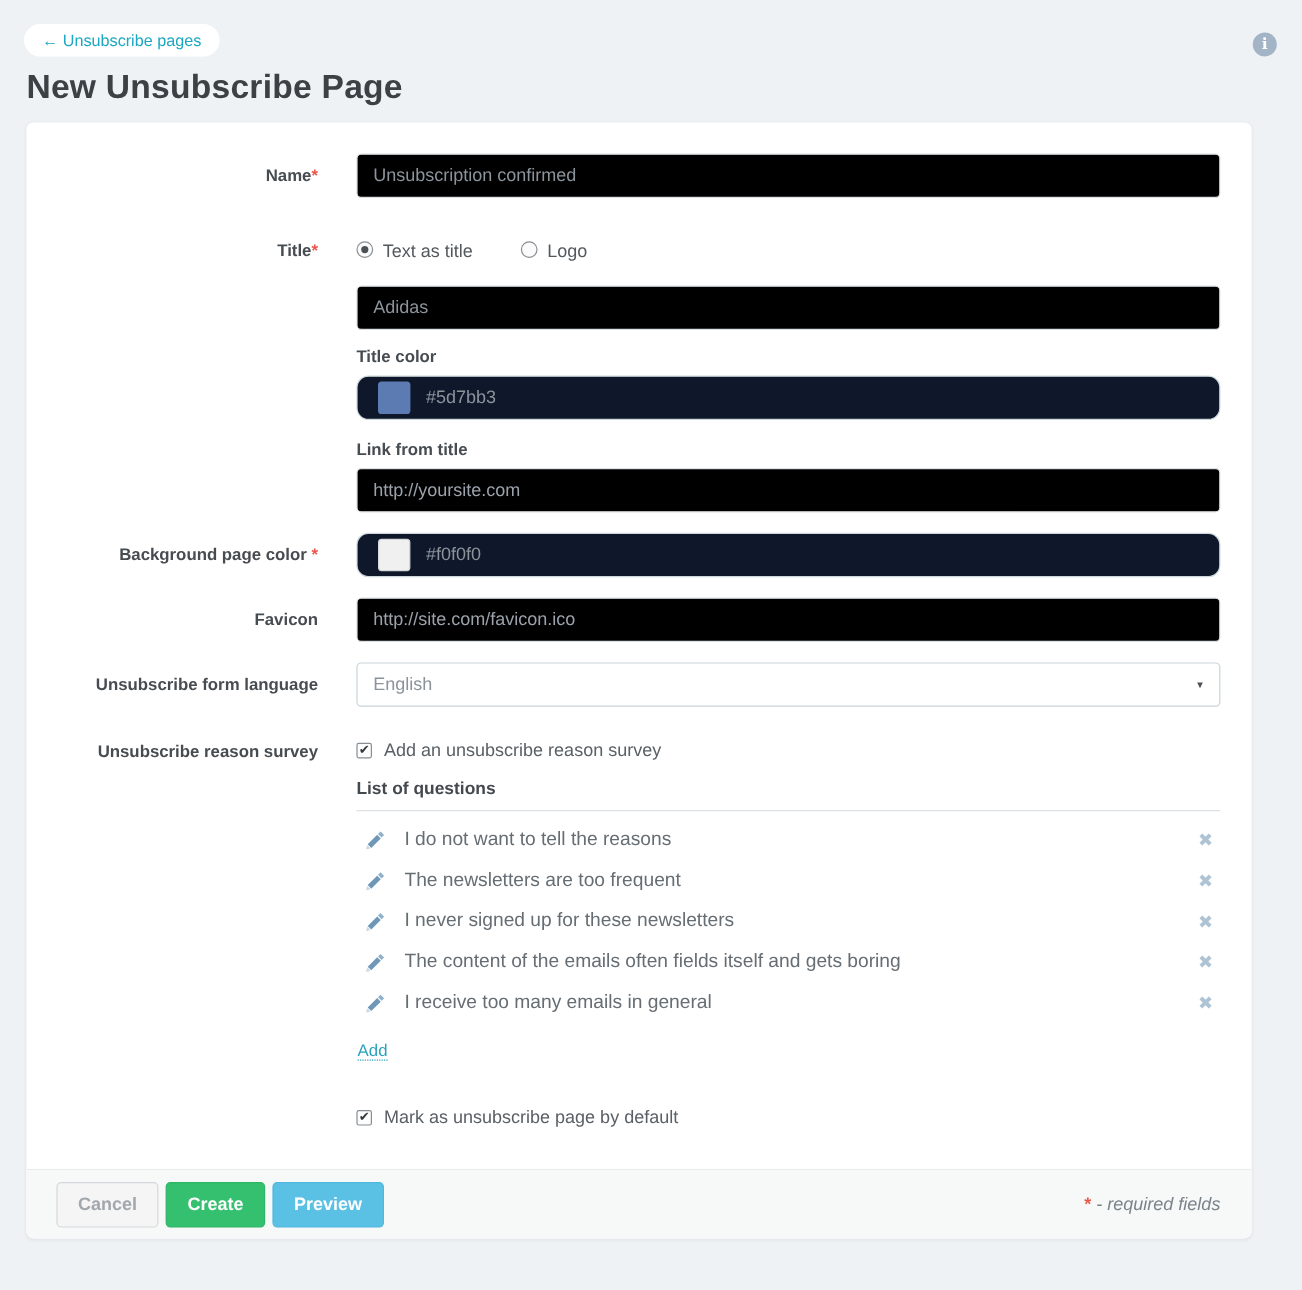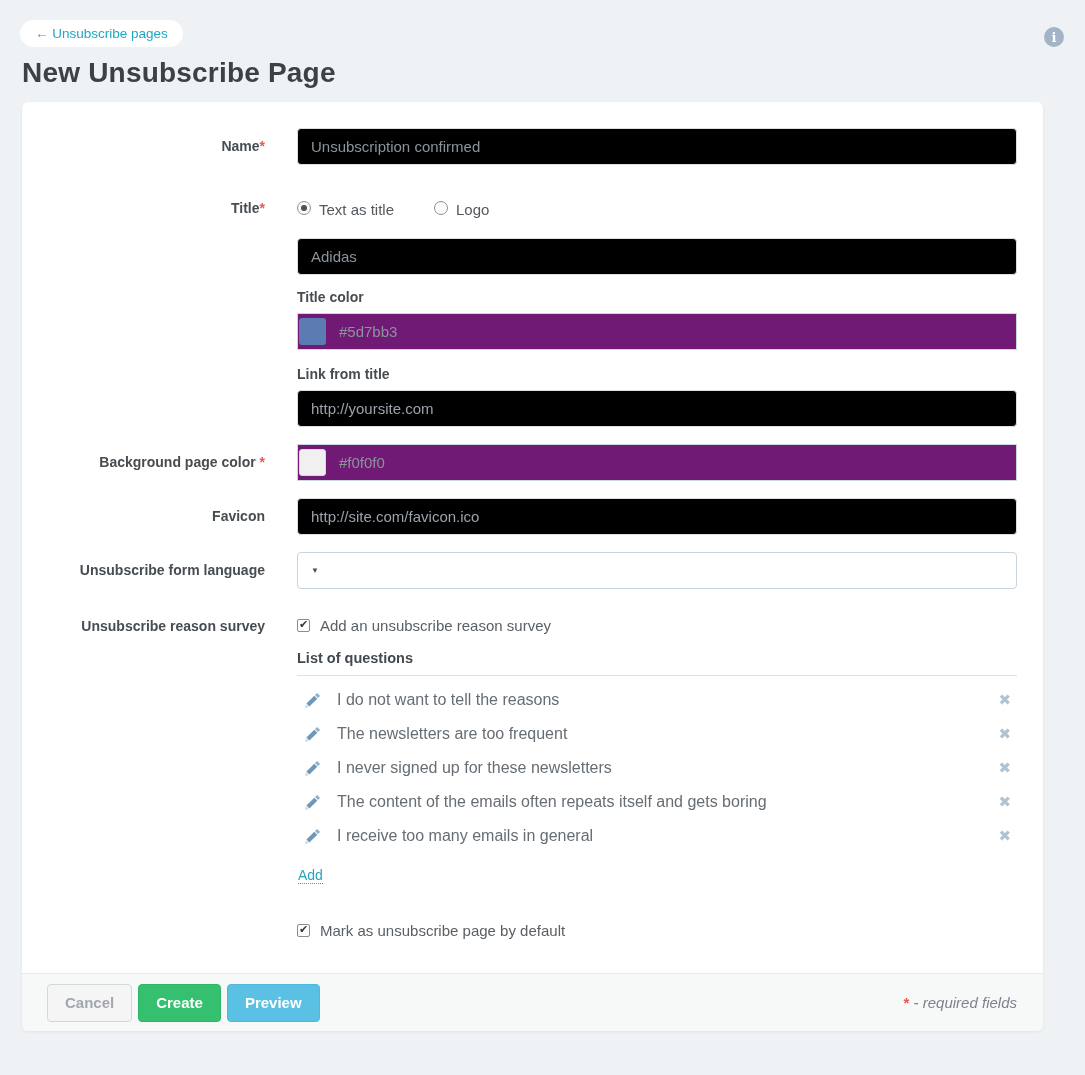--- a/index.html
+++ b/index.html
@@ -106,23 +106,23 @@
     border-radius: 50%;
     background: #4c5156;
   }
   .radio-text { font-size: 15px; color: #53585d; }
   
   .color-input {
     display: flex;
     align-items: center;
     height: 37px;
     border: 1px solid #cdd8dc;
-    border-radius: 0;
-    background: #701a75;
-    padding: 0 13px 0 1px;
+    border-radius: 10px;
+    background: #0f172a;
+    padding: 0 13px 0 17px;
   }
   .swatch {
     width: 27px; height: 27px;
     border-radius: 3px;
     margin-right: 13px;
     flex: 0 0 27px;
     cursor: pointer;
   }
   .swatch.bordered { border: 1px solid #d6d9db; }
   .color-value { font-size: 15px; color: #8b939b; border: none; outline: none; flex: 1; font-family: "Liberation Sans", sans-serif; background: transparent; }
@@ -279,20 +279,21 @@
       <div class="label-col">Favicon</div>
       <div class="control-col">
         <input class="text-input" type="text" placeholder="http://site.com/favicon.ico" style="">
       </div>
     </div>
 
     <div class="form-row" style="margin-bottom:19px;">
       <div class="label-col">Unsubscribe form language</div>
       <div class="control-col">
         <div class="fake-select">
+          <span class="select-value">English</span>
           <span class="select-arrow">▼</span>
         </div>
       </div>
     </div>
 
     <div class="form-row">
       <div class="label-col">Unsubscribe reason survey</div>
       <div class="control-col">
         <div class="checkbox-row" style="padding-top:9px;">
           <span class="checkbox-box">
@@ -330,21 +331,21 @@
             </svg>
           <span class="question-text">I never signed up for these newsletters</span>
           <span class="remove-icon">✖</span>
         </div>
         <div class="question-row">
           <svg class="edit-icon" viewBox="0 0 16 16">
               <path fill="#8fb1cc" d="M12.1.9l3 3L13 6 10 3 12.1.9z"></path>
               <path fill="#6f97b8" d="M9.3 3.7l3 3L4.4 14.6l-3-3L9.3 3.7z"></path>
               <path fill="#c9d8e4" d="M1 12.3l2.7 2.7L0 16l1-3.7z"></path>
             </svg>
-          <span class="question-text">The content of the emails often repeats itself and gets boring</span>
+          <span class="question-text">The content of the emails often fields itself and gets boring</span>
           <span class="remove-icon">✖</span>
         </div>
         <div class="question-row">
           <svg class="edit-icon" viewBox="0 0 16 16">
               <path fill="#8fb1cc" d="M12.1.9l3 3L13 6 10 3 12.1.9z"></path>
               <path fill="#6f97b8" d="M9.3 3.7l3 3L4.4 14.6l-3-3L9.3 3.7z"></path>
               <path fill="#c9d8e4" d="M1 12.3l2.7 2.7L0 16l1-3.7z"></path>
             </svg>
           <span class="question-text">I receive too many emails in general</span>
           <span class="remove-icon">✖</span>

